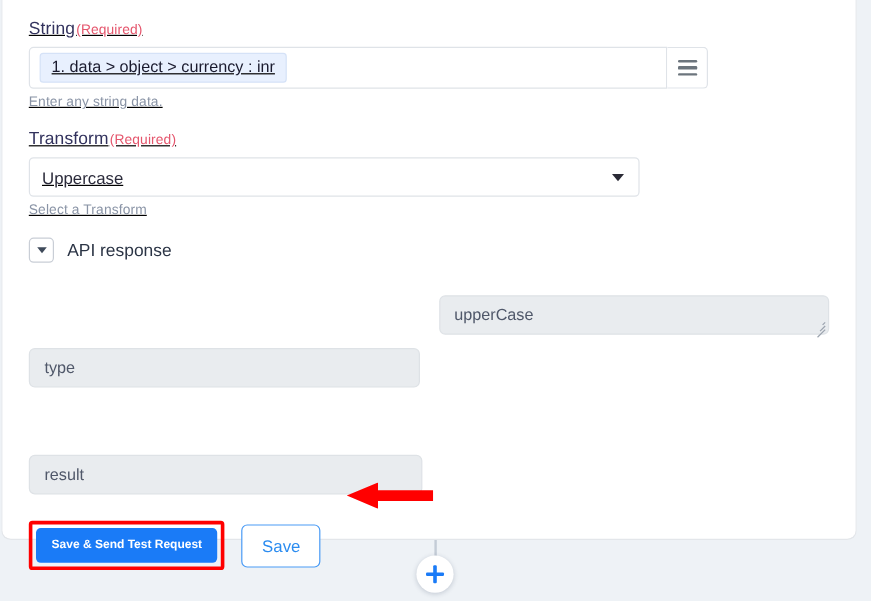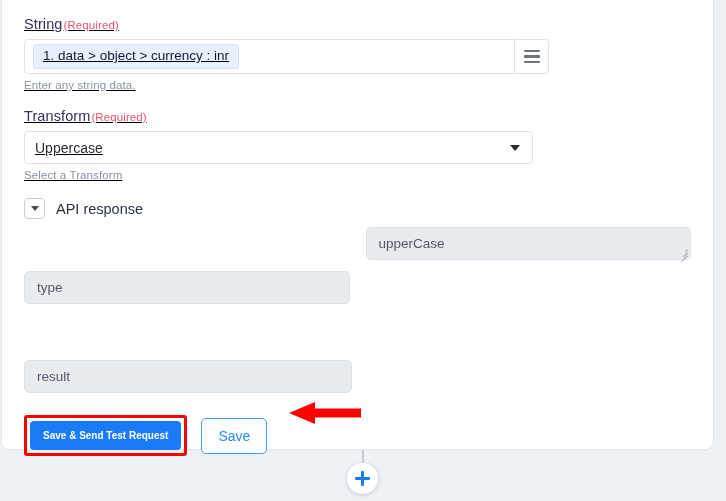--- a/index.html
+++ b/index.html
@@ -52,21 +52,21 @@
     font-size: 11.5px;
     color: #8a94a6;
     margin-top: 5px;
     letter-spacing: .1px;
   }
 
   
   .string-row {
     display: flex;
     align-items: stretch;
-    width: 525px;
+    width: 566px;
   }
   .string-box {
     flex: 1;
     height: 35px;
     border: 1px solid #dfe3e8;
     border-radius: 4px 0 0 4px;
     background: #fff;
     display: flex;
     align-items: center;
     padding-left: 8px;
@@ -172,21 +172,21 @@
     align-items: center;
     justify-content: center;
     line-height: 1;
   }
 
   
   .api-head {
     display: flex;
     align-items: center;
     gap: 11px;
-    margin-bottom: 8px;
+    margin-bottom: 27px;
   }
   .collapse-box {
     width: 19px; height: 19px;
     border: 1px solid #c9ced6;
     border-radius: 4px;
     background: #fff;
     display: flex;
     align-items: center;
     justify-content: center;
   }

